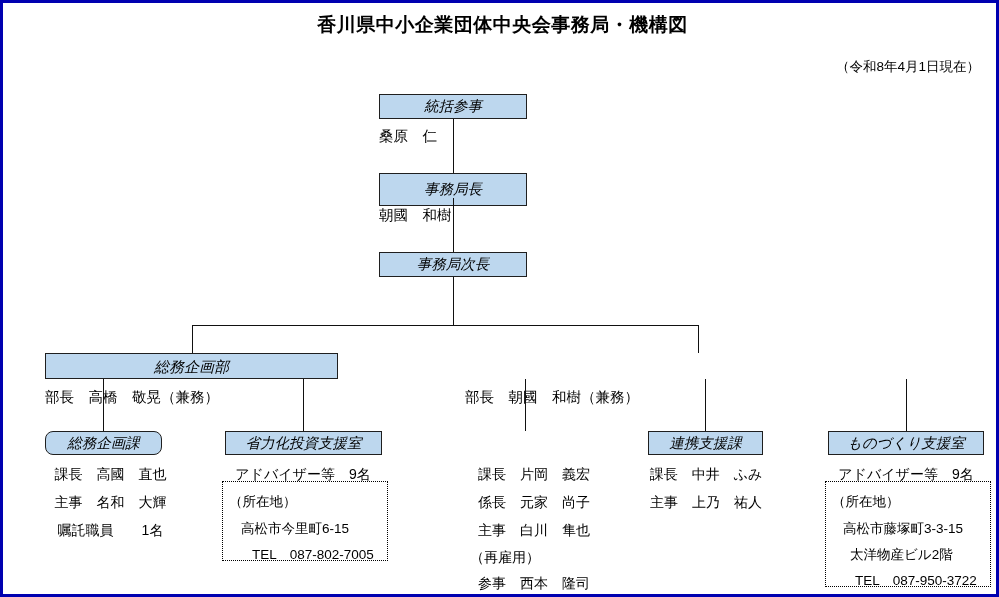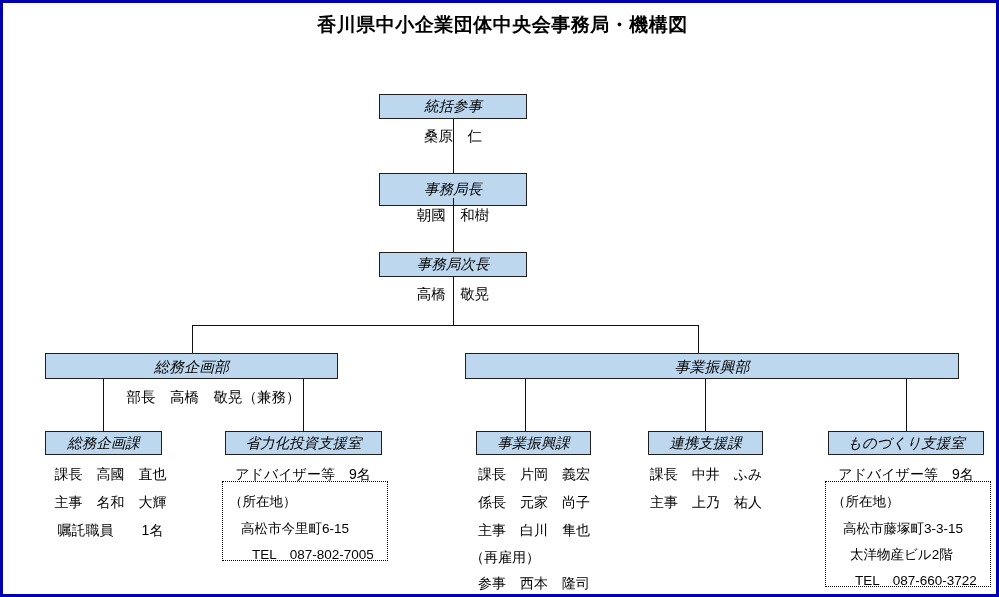--- a/index.html
+++ b/index.html
@@ -51,21 +51,20 @@
     font-size: 14.5px;
     line-height: 1;
     display: flex;
     align-items: center;
     justify-content: center;
     white-space: nowrap;
     font-style: italic;
   }
   .node-name {
     position: absolute;
-    text-align: center;
     font-size: 14.5px;
     white-space: nowrap;
   }
 
   
   .vline {
     position: absolute;
     width: 0;
     border-left: 1.6px solid #111111;
   }
@@ -96,77 +95,76 @@
     white-space: nowrap;
     line-height: 1;
   }
 </style>
 </head>
 <body>
 
 <div id="page">
 
   <div id="doc-title">香川県中小企業団体中央会事務局・機構図</div>
+  <div id="asof">（令和8年4月1日現在）</div>
 
   <div class="node-box" style="left:376px; top:91px; width:148px; height:25px;">統括参事</div>
   <div class="node-name" style="left:376px; top:124px; width:148px;">桑原　仁</div>
 
   <div class="vline" style="left:450px; top:116px; height:54px;"></div>
 
   <div class="node-box" style="left:376px; top:170px; width:148px; height:33px;">事務局長</div>
   <div class="node-name" style="left:376px; top:203px; width:148px;">朝國　和樹</div>
 
   <div class="vline" style="left:450px; top:195px; height:54px;"></div>
 
   <div class="node-box" style="left:376px; top:249px; width:148px; height:25px;">事務局次長</div>
-  <div class="node-name" style="left:376px; top:282px; width:148px;">高橋　敬晃</div>
 
   <div class="vline" style="left:450px; top:274px; height:49px;"></div>
   <div class="hline" style="left:189px; top:322px; width:507px;"></div>
   <div class="vline" style="left:189px; top:322px; height:28px;"></div>
   <div class="vline" style="left:695px; top:322px; height:28px;"></div>
 
   <div class="node-box" style="left:42px; top:350px; width:293px; height:26px; font-size:15px;">総務企画部</div>
   <div class="node-name" style="left:42px; top:385px; width:337px;">部長　高橋　敬晃（兼務）</div>
 
   <div class="vline" style="left:100px; top:376px; height:52px;"></div>
   <div class="vline" style="left:300px; top:376px; height:52px;"></div>
 
-  <div class="node-box" style="left:42px; top:428px; width:117px; height:24px;">総務企画課</div>
+  <div class="node-box" style="left:42px; top:428px; width:117px; height:24px;border-radius:8px;">総務企画課</div>
   <div class="staff-row" style="left:42px; top:464px; width:131px; text-align:center;">課長　高國　直也</div>
   <div class="staff-row" style="left:42px; top:492px; width:131px; text-align:center;">主事　名和　大輝</div>
   <div class="staff-row" style="left:42px; top:520px; width:131px; text-align:center;">嘱託職員　　1名</div>
 
   <div class="node-box" style="left:222px; top:428px; width:157px; height:24px;">省力化投資支援室</div>
   <div class="staff-row" style="left:218px; top:464px; width:164px; text-align:center;">アドバイザー等　9名</div>
 
   <div class="addr-box" style="left:219px; top:478px; width:166px; height:80px;"></div>
   <div class="addr-line" style="left:226px; top:492px;">（所在地）</div>
   <div class="addr-line" style="left:238px; top:519px;">高松市今里町6-15</div>
   <div class="addr-line" style="left:249px; top:545px;">TEL　087-802-7005</div>
 
-  <div class="node-box" style="left:462px; top:350px; width:494px; height:26px; font-size:15px;">事業振興部</div>
+  <div class="node-name" style="left:462px; top:385px; width:494px;">部長　朝國　和樹（兼務）</div>
 
   <div class="vline" style="left:522px; top:376px; height:52px;"></div>
   <div class="vline" style="left:702px; top:376px; height:52px;"></div>
   <div class="vline" style="left:903px; top:376px; height:52px;"></div>
 
-  <div class="node-box" style="left:473px; top:428px; width:115px; height:24px;">事業振興課</div>
   <div class="staff-row" style="left:467px; top:464px; width:128px; text-align:center;">課長　片岡　義宏</div>
   <div class="staff-row" style="left:467px; top:492px; width:128px; text-align:center;">係長　元家　尚子</div>
   <div class="staff-row" style="left:467px; top:520px; width:128px; text-align:center;">主事　白川　隼也</div>
   <div class="staff-row" style="left:467px; top:547px; width:128px; text-align:left;">（再雇用）</div>
   <div class="staff-row" style="left:467px; top:573px; width:128px; text-align:center;">参事　西本　隆司</div>
 
   <div class="node-box" style="left:645px; top:428px; width:115px; height:24px;">連携支援課</div>
   <div class="staff-row" style="left:639px; top:464px; width:128px; text-align:center;">課長　中井　ふみ</div>
   <div class="staff-row" style="left:639px; top:492px; width:128px; text-align:center;">主事　上乃　祐人</div>
 
   <div class="node-box" style="left:825px; top:428px; width:156px; height:24px;">ものづくり支援室</div>
   <div class="staff-row" style="left:821px; top:464px; width:164px; text-align:center;">アドバイザー等　9名</div>
 
   <div class="addr-box" style="left:822px; top:478px; width:166px; height:106px;"></div>
   <div class="addr-line" style="left:829px; top:492px;">（所在地）</div>
   <div class="addr-line" style="left:840px; top:519px;">高松市藤塚町3-3-15</div>
   <div class="addr-line" style="left:847px; top:545px;">太洋物産ビル2階</div>
-  <div class="addr-line" style="left:852px; top:571px;">TEL　087-660-3722</div>
+  <div class="addr-line" style="left:852px; top:571px;">TEL　087-950-3722</div>
 
 </div>
 
 </body></html>

